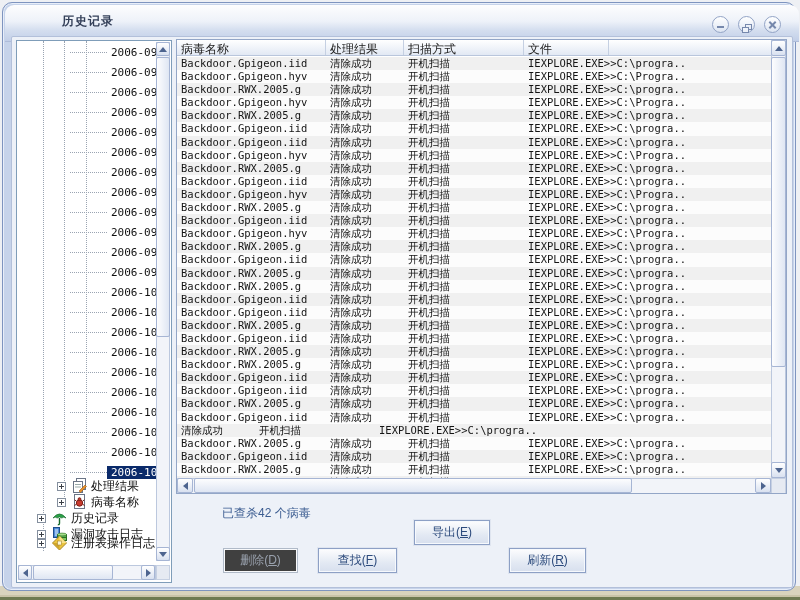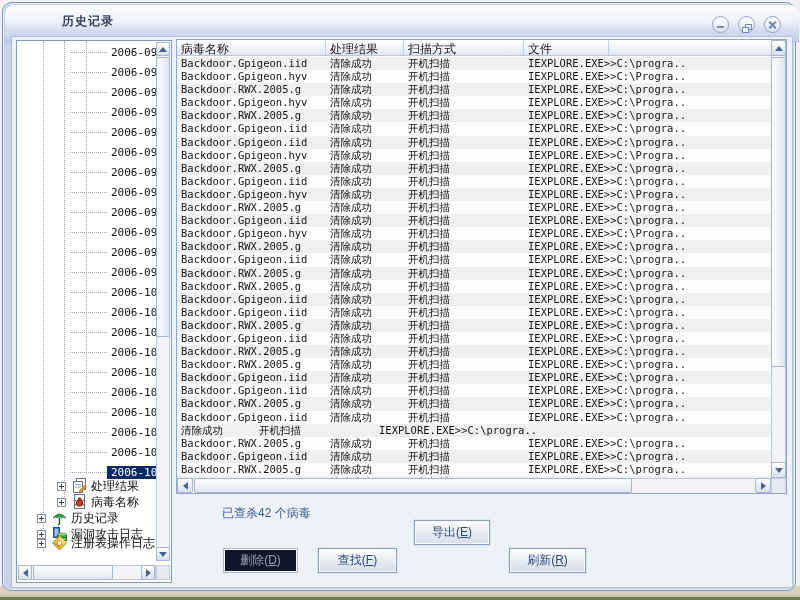--- a/index.html
+++ b/index.html
@@ -81,21 +81,21 @@
     padding-left:4px;overflow:hidden;white-space:nowrap;}
   .c0{width:149px;} .c1{width:78px;} .c2{width:120px;} .c3{width:162px;} .c4{width:85px;}
 
   
   .status{position:absolute;left:222px;top:505px;font-size:12px;
     color:var(--status-text,#3c5d91);}
   .xpbtn{position:absolute;height:25px;border:1px solid #8da0c5;background:linear-gradient(#fdfdfe,#e3e9f3 60%,#d7dfee);
     box-shadow:inset 0 0 0 1px #f6f9fd, 0 0 0 1px #dfe5f0;
     font-size:12px;color:var(--button-text,#2c4a7c);text-align:center;line-height:22px;
     cursor:pointer;font-family:"Liberation Sans",sans-serif;}
-  .xpbtn.disabled{color:var(--disabled-text,#9aa2ae);background:#0f172a;
+  .xpbtn.disabled{color:var(--disabled-text,#9aa2ae);background:#404040;
     border-color:#b0bac8;cursor:default;box-shadow:inset 0 0 0 1px #f8f9fb;}
   .xpbtn u{text-decoration:underline;}
 </style>
 </head>
 <body>
 
 <div class="screen" style="--selection: #0a2a6a; --status-text: #3c5d91; --titlebar-text: #333f58; --button-text: #2c4a7c; --disabled-text: #9aa2ae;">
   <div class="desktop-strip"></div>
 
   <div class="window">

